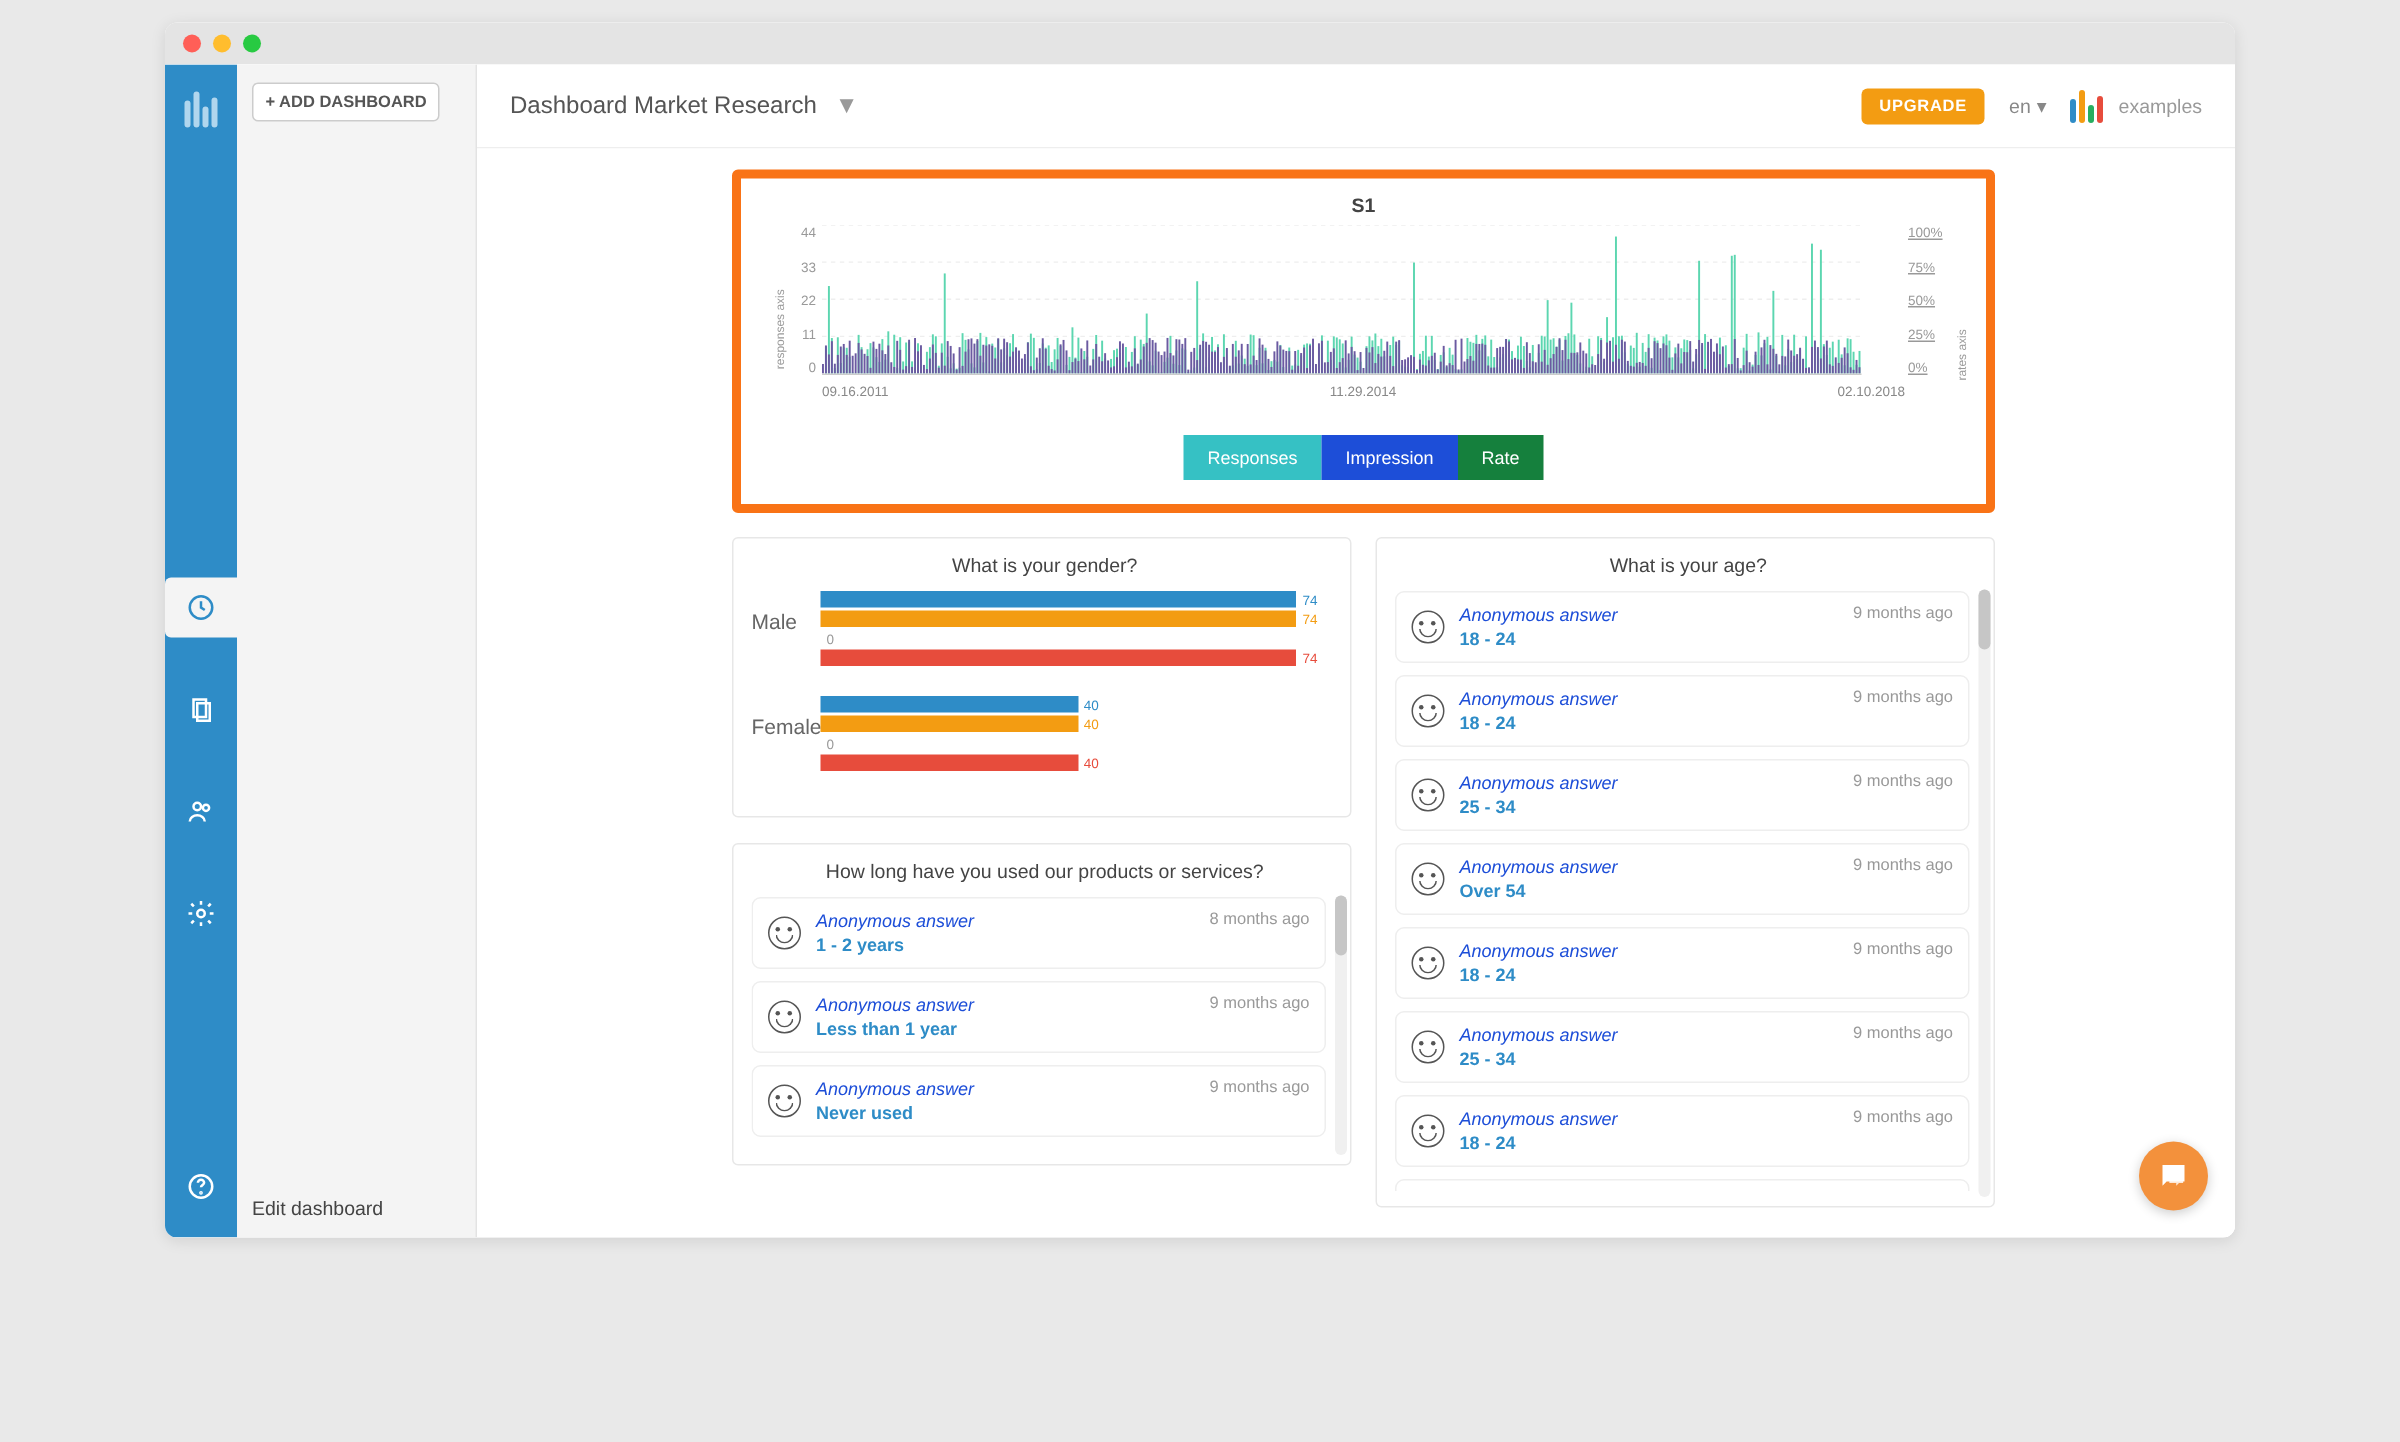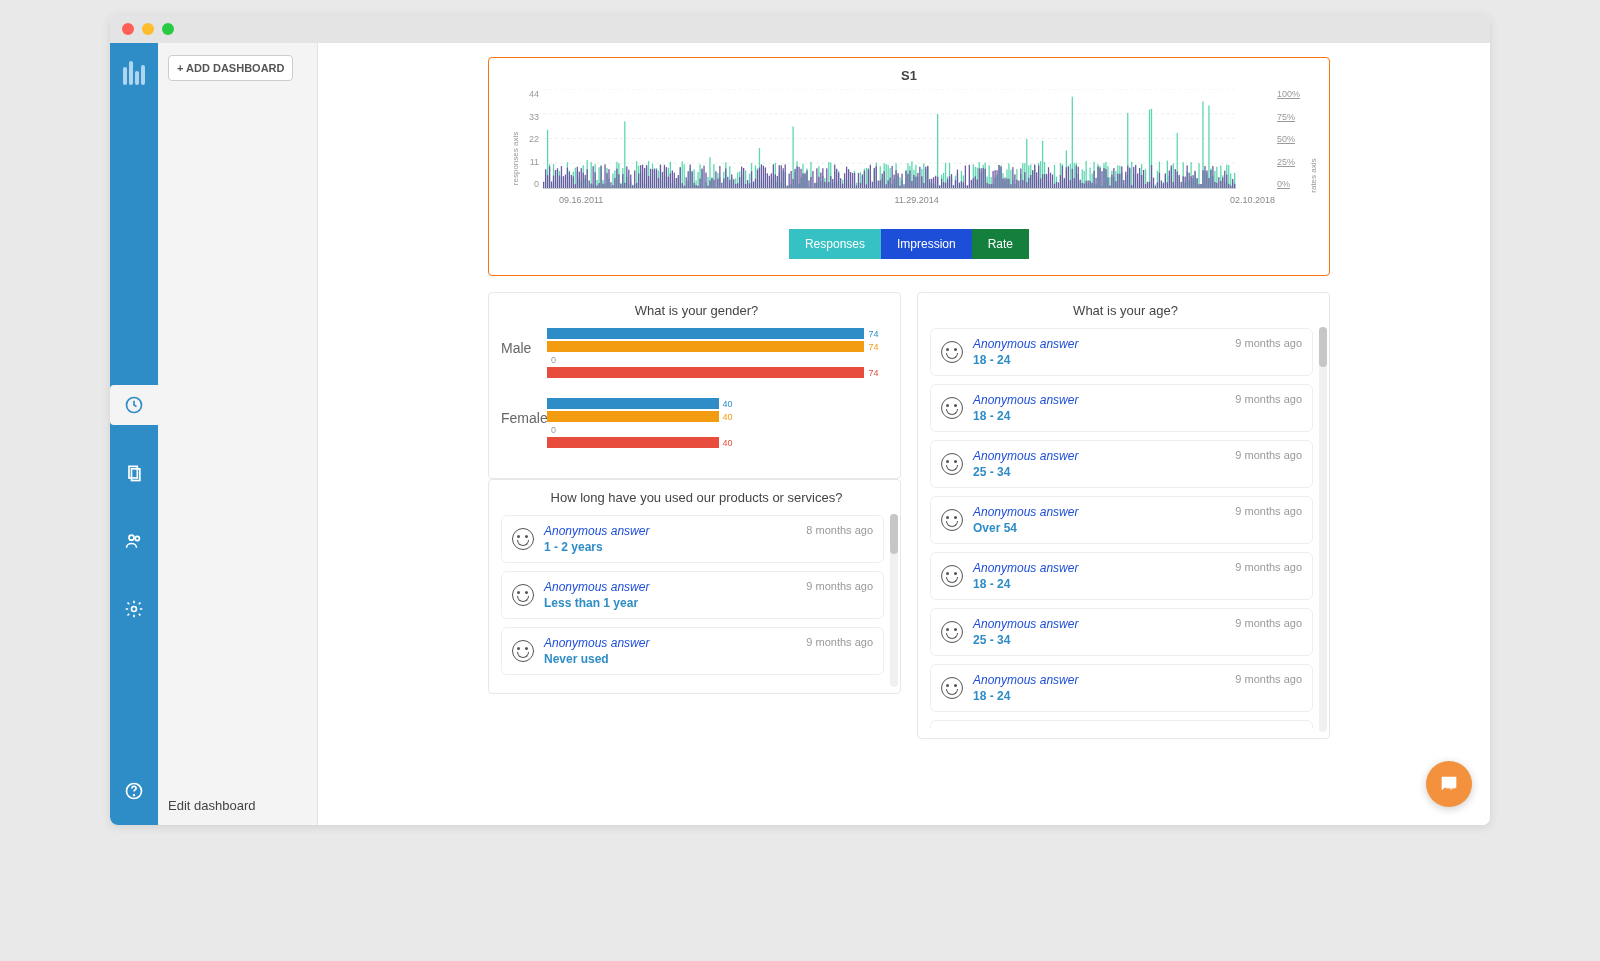--- a/index.html
+++ b/index.html
@@ -33,35 +33,35 @@
 .upgrade{ background:#f39c12; color:#fff; font-size:11px; font-weight:700; padding:6px 12px; border-radius:4px; cursor:pointer; letter-spacing:0.5px;}
 .lang{ margin-left:16px; color:#888; font-size:13px; cursor:pointer; display:flex; align-items:center; gap:4px;}
 .user-logo{ margin-left:16px; display:flex; align-items:flex-end; gap:2px;}
 .user-logo span{width:4px; border-radius:2px;}
 .user-logo span:nth-child(1){height:16px;background:#2e8cc7;}
 .user-logo span:nth-child(2){height:22px;background:#f39c12;}
 .user-logo span:nth-child(3){height:12px;background:#27ae60;}
 .user-logo span:nth-child(4){height:18px;background:#e74c3c;}
 .username{ margin-left:10px; color:#999; font-size:13px;}
 .content { flex:1; overflow:auto; padding:14px 160px 14px 170px; background:#fff;}
-.panel { background:#fff; border:1px solid #f97316; border-radius:4px; margin-bottom:16px;}
+.panel { background:#fff; border:6px solid #f97316; border-radius:4px; margin-bottom:16px;}
 .s1 { position:relative; padding:10px 14px;}
 .s1-title{ text-align:center; font-size:13px; font-weight:600; color:#444; margin-bottom:6px;}
 .s1-chart{ position:relative; height:130px; margin:0 40px;}
 .s1-ylabel{ position:absolute; left:-28px; top:50%; transform:rotate(-90deg) translate(-50%,0); transform-origin:left; font-size:8px; color:#999;}
 .s1-ylabel.right{ left:auto; right:-38px; transform:rotate(-90deg); transform-origin:right;}
 .s1-ticks{ position:absolute; left:-18px; top:0; height:100px; display:flex; flex-direction:column; justify-content:space-between; font-size:9px; color:#999; text-align:right; width:14px;}
 .s1-ticks.right{left:auto; right:-28px; width:26px; text-align:left;text-decoration:underline;}
 .s1-plot{ position:absolute; top:0; left:0; right:0; height:100px; border-bottom:1px solid #ccc;}
-.s1-xlabels{ position:absolute; bottom:14px; left:16px; right:0; display:flex; justify-content:space-between; font-size:9px; color:#888;}
+.s1-xlabels{ position:absolute; bottom:14px; left:0; right:0; display:flex; justify-content:space-between; font-size:9px; color:#888;}
 .tabs{ display:flex; justify-content:center; padding:10px 0 6px 0;}
 .tab{ padding:8px 16px; font-size:12px; color:#fff; cursor:pointer;}
 .tab:nth-child(1){background:#36c1c4;} .tab:nth-child(2){background:#1d4ed8;text-align:right;} .tab:nth-child(3){background:#15803d;}
 .row2{ display:flex; gap:16px;}
-.col{ flex:1; display:flex; flex-direction:column; gap:0;}
+.col{ flex:1; display:flex; flex-direction:column; gap:17px;}
 .card{ background:#fff; border:1px solid #e7e7e7; border-radius:4px; padding:10px 8px 10px 12px; position:relative;}
 .card-title{ text-align:center; font-size:13px; color:#444; margin-bottom:10px; font-weight:500;}
 .card-scroll{ max-height:200px; overflow:hidden; padding-right:8px;}
 .card-tall .card-scroll{ max-height:400px;}
 .scrollbar{ position:absolute; right:2px; top:34px; bottom:6px; width:8px; background:#f0f0f0; border-radius:4px;}
 .scrollbar .thumb{ position:absolute; top:0; width:100%; height:40px; background:#c6c6c6; border-radius:4px;}
 .gender-row{ margin-bottom:18px; display:flex; align-items:flex-start;}
 .gender-label{ width:46px; font-size:14px; color:#666; text-align:right; padding-right:16px; padding-top:12px;}
 .gender-bars{ flex:1;}
 .gbar{ height:11px; margin-bottom:2px; display:flex; align-items:center;}
@@ -133,20 +133,37 @@
           </svg>
         </div>
     </div>
 
     <div class="sidepanel">
       <button class="add-btn">+ ADD DASHBOARD</button>
       <div class="side-bottom">Edit dashboard</div>
     </div>
 
     <div class="main">
+      <div class="topbar">
+        <div class="dash-title">Dashboard Market Research</div>
+        <div class="chev">▼</div>
+        <div class="top-spacer"></div>
+        <div class="upgrade">UPGRADE</div>
+        <div class="lang">
+            <span>en</span>
+            <span>▾</span>
+          </div>
+        <div class="user-logo">
+            <span></span>
+            <span></span>
+            <span></span>
+            <span></span>
+          </div>
+        <div class="username">examples</div>
+      </div>
       <div class="content">
 
         <div class="panel s1">
           <div class="s1-title">S1</div>
           <div class="s1-chart">
             <div class="s1-ylabel">responses axis</div>
             <div class="s1-ylabel right">rates axis</div>
             <div class="s1-ticks" id="yticks-left">
                 <div>44</div>
                 <div>33</div>

